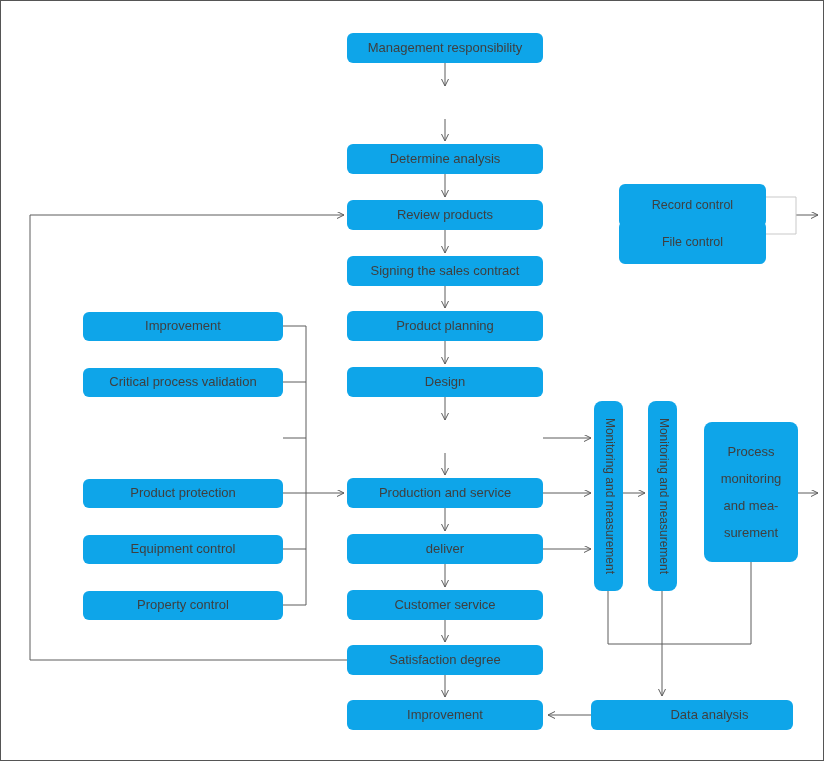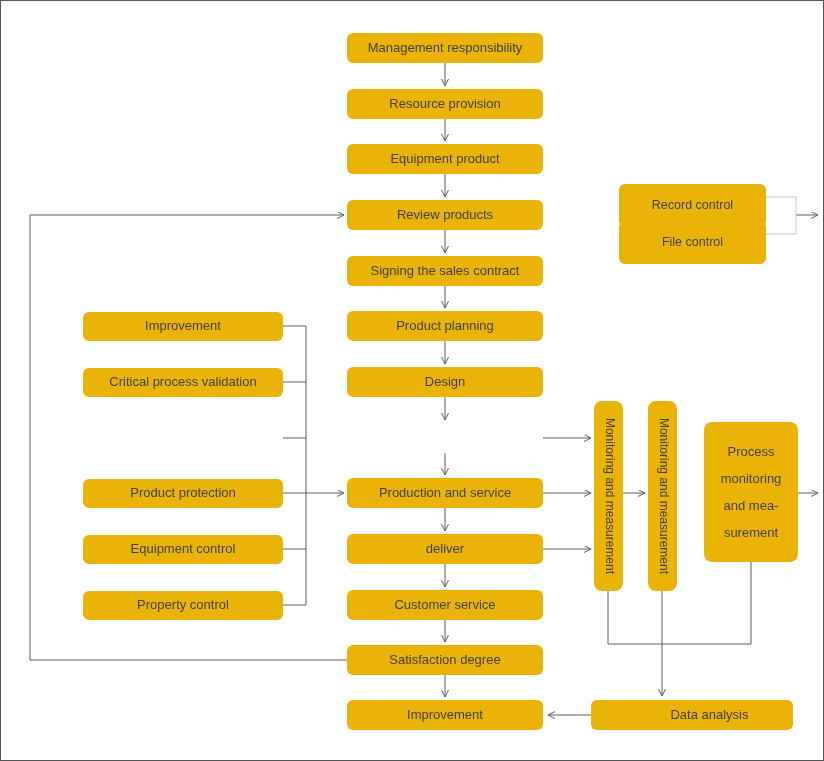--- a/index.html
+++ b/index.html
@@ -8,21 +8,21 @@
     width:824px;height:761px;
     box-sizing:border-box;
     border:1px solid #555;
     background:#fff;
     font-family:"Liberation Sans", sans-serif;
     overflow:hidden;
   }
   .node{
     position:absolute;
     box-sizing:border-box;
-    background:#eab308;
+    background:#0ea5e9;
     border-radius:6px;
     color:#3f3f3f;
     font-size:13px;
     display:flex;
     align-items:center;
     justify-content:center;
     text-align:center;
     line-height:1.15;
   }
   .main-node{left:346px;width:196px;height:30px;}
@@ -99,22 +99,21 @@
 
       <path d="M590,714 H547" marker-end="url(#arr)"></path>
     </g>
 
     <g stroke="#c9c9c9" stroke-width="1" fill="none">
       <path d="M765,196 H795 V233 H765"></path>
     </g>
   </svg>
 
   <div class="node main-node" style="top:32px">Management responsibility</div>
-  <div class="node main-node" style="top:88px">Resource provision</div>
-  <div class="node main-node" style="top:143px">Equipment product</div>
+  <div class="node main-node" style="top:143px">Determine analysis</div>
   <div class="node main-node" style="top:199px">Review products</div>
   <div class="node main-node" style="top:255px">Signing the sales contract</div>
   <div class="node main-node" style="top:310px">Product planning</div>
   <div class="node main-node" style="top:366px">Design</div>
   <div class="node main-node" style="top:477px">Production and service</div>
   <div class="node main-node" style="top:533px">deliver</div>
   <div class="node main-node" style="top:589px">Customer service</div>
   <div class="node main-node" style="top:644px">Satisfaction degree</div>
   <div class="node main-node" style="top:699px">Improvement</div>
 

